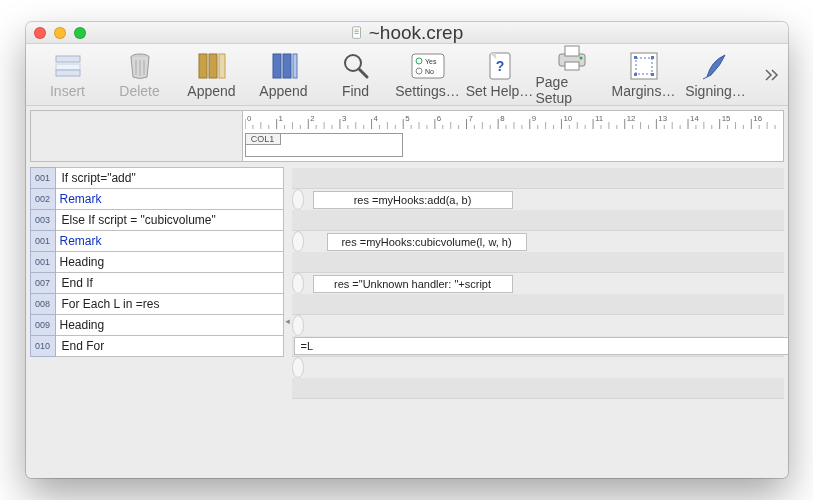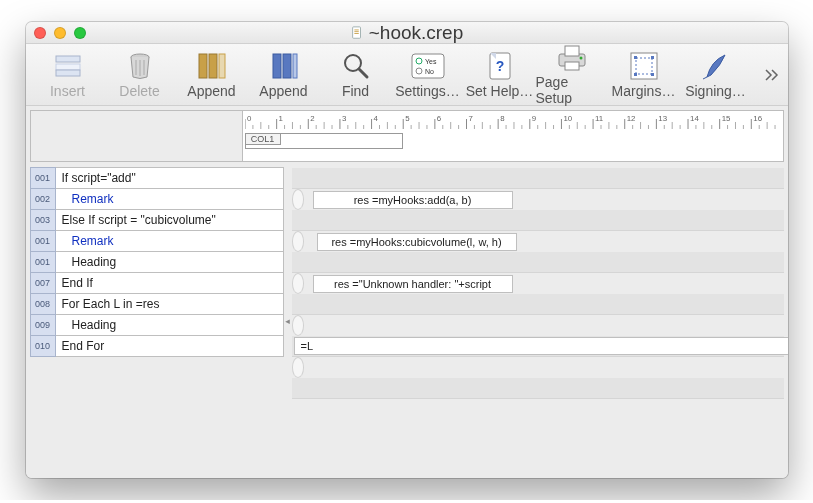--- a/index.html
+++ b/index.html
@@ -52,21 +52,21 @@
     margin: 4px 4px 0 4px;
     height: 52px;
     background: #fff;
     border: 1px solid #bdbdbd;
     position: relative;
   }
   .left-spacer { position:absolute; left:0; top:0; width:212px; height:100%; background:#ececec; border-right:1px solid #bdbdbd; }
   .ruler { position:absolute; left:214px; right:4px; top:2px; height:18px; }
   .ruler svg { width:100%; height:100%; }
   .col-header {
-    position:absolute; left:214px; top:22px; height:16px;
+    position:absolute; left:214px; top:22px; height:24px;
     border:1px solid #999; background:#fff; display:flex;
   }
   .col-tab { width:36px; height:14px; border:1px solid #999; background:#f3f3f3; font-size:9px; display:flex; align-items:center; justify-content:center; color:#555; margin:-1px 0 0 -1px; }
   .col-body { width:156px; height:24px; }
   .grid-area {
     flex:1; margin: 6px 4px 4px 4px;
     background:#ececec;
     display:flex;
     position:relative;
   }
@@ -79,21 +79,21 @@
     width:26px; background:#d7dff0; border:1px solid #a8b4cc; border-right:1px solid #a8b4cc;
     color:#4a5a7a; font-size:9px; display:flex; align-items:center; justify-content:center;
     margin-top:-1px;
   }
   .lcell {
     flex:1; background:#fff; border:1px solid #bfbfbf; border-left:none;
     display:flex; align-items:center; padding-left:6px;
     font-size:12px; color:#222; margin-top:-1px;
   }
   .lcell.kw-blue { color:#1030c0; }
-  .indent1 { padding-left: 16px; }
+  .indent1 { padding-left: 4px; }
   .rrow { height:21px; border-bottom:1px solid #d5d5d5; position:relative; }
   .rrow.alt { background:#e3e3e3; }
   .rrow.light { background:#f6f6f6; }
   .rcell {
     position:absolute; top:1px; height:18px;
     background:#fff; border:1px solid #bfbfbf;
     display:flex; align-items:center; padding:0 6px;
     font-size:11px; color:#222;
   }
   .rcell.center { justify-content:center;text-align:center; }
@@ -380,21 +380,21 @@
       <div class="vsplit">
           <div class="vhandle">◂</div>
         </div>
       <div class="right-col" id="rightcol">
           <div class="rrow alt"></div>
           <div class="rrow light">
             <div class="rcell small center" style="left: 20px; width: 200px;">res =myHooks:add(a, b)</div>
           </div>
           <div class="rrow alt"></div>
           <div class="rrow light">
-            <div class="rcell small center" style="left: 24px; width: 200px;">res =myHooks:cubicvolume(l, w, h)</div>
+            <div class="rcell small center" style="left: 34px; width: 200px;">res =myHooks:cubicvolume(l, w, h)</div>
           </div>
           <div class="rrow alt"></div>
           <div class="rrow light">
             <div class="rcell small center" style="left: 20px; width: 200px;">res ="Unknown handler: "+script</div>
           </div>
           <div class="rrow alt"></div>
           <div class="rrow light"></div>
           <div class="rrow alt">
             <div class="rcell small" style="left: 2px; width: 520px; padding-left: 6px;">=L</div>
           </div>

